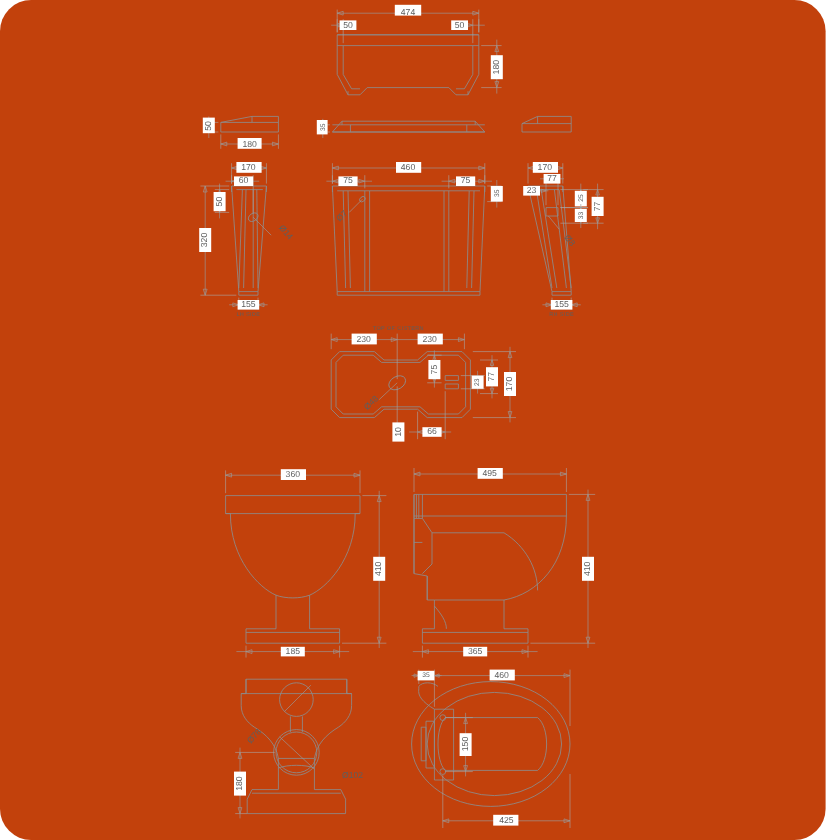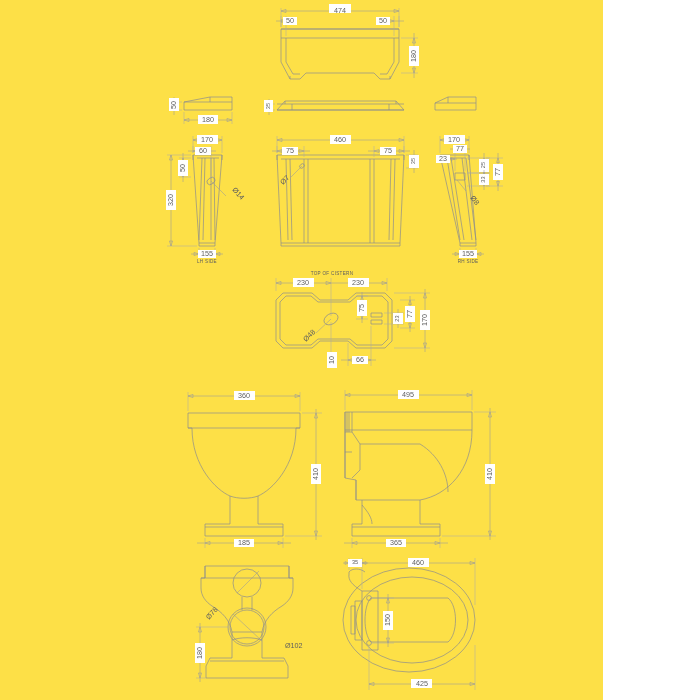--- a/index.html
+++ b/index.html
@@ -1,17 +1,17 @@
 <!DOCTYPE html>
 <html><head>
 <meta charset="utf-8">
 <style>
   html,body{margin:0;padding:0;background:#ffffff;}
   body{width:700px;height:700px;font-family:"Liberation Sans",sans-serif;}
-  #sheet{position:relative;width:603px;height:700px;background:#fde047;overflow:hidden;}
+  #sheet{position:relative;width:688px;height:700px;background:#c2410c;overflow:hidden;border-radius:26px;}
   svg{display:block;}
   .ln{stroke:#8d8d8d;stroke-width:0.7;fill:none;}
   .dim{stroke:#9a9a9a;stroke-width:0.55;fill:none;}
   .ext{stroke:#a8a8a8;stroke-width:0.5;fill:none;}
   .lead{stroke:#9a9a9a;stroke-width:0.55;fill:none;}
   text{fill:#5e5e5e;font-family:"Liberation Sans",sans-serif;font-size:7.2px;}
   .t{font-size:7.2px;}
   .tsm{font-size:5.6px;}
   .ttl{font-size:4.6px;letter-spacing:.3px;}
 </style>

